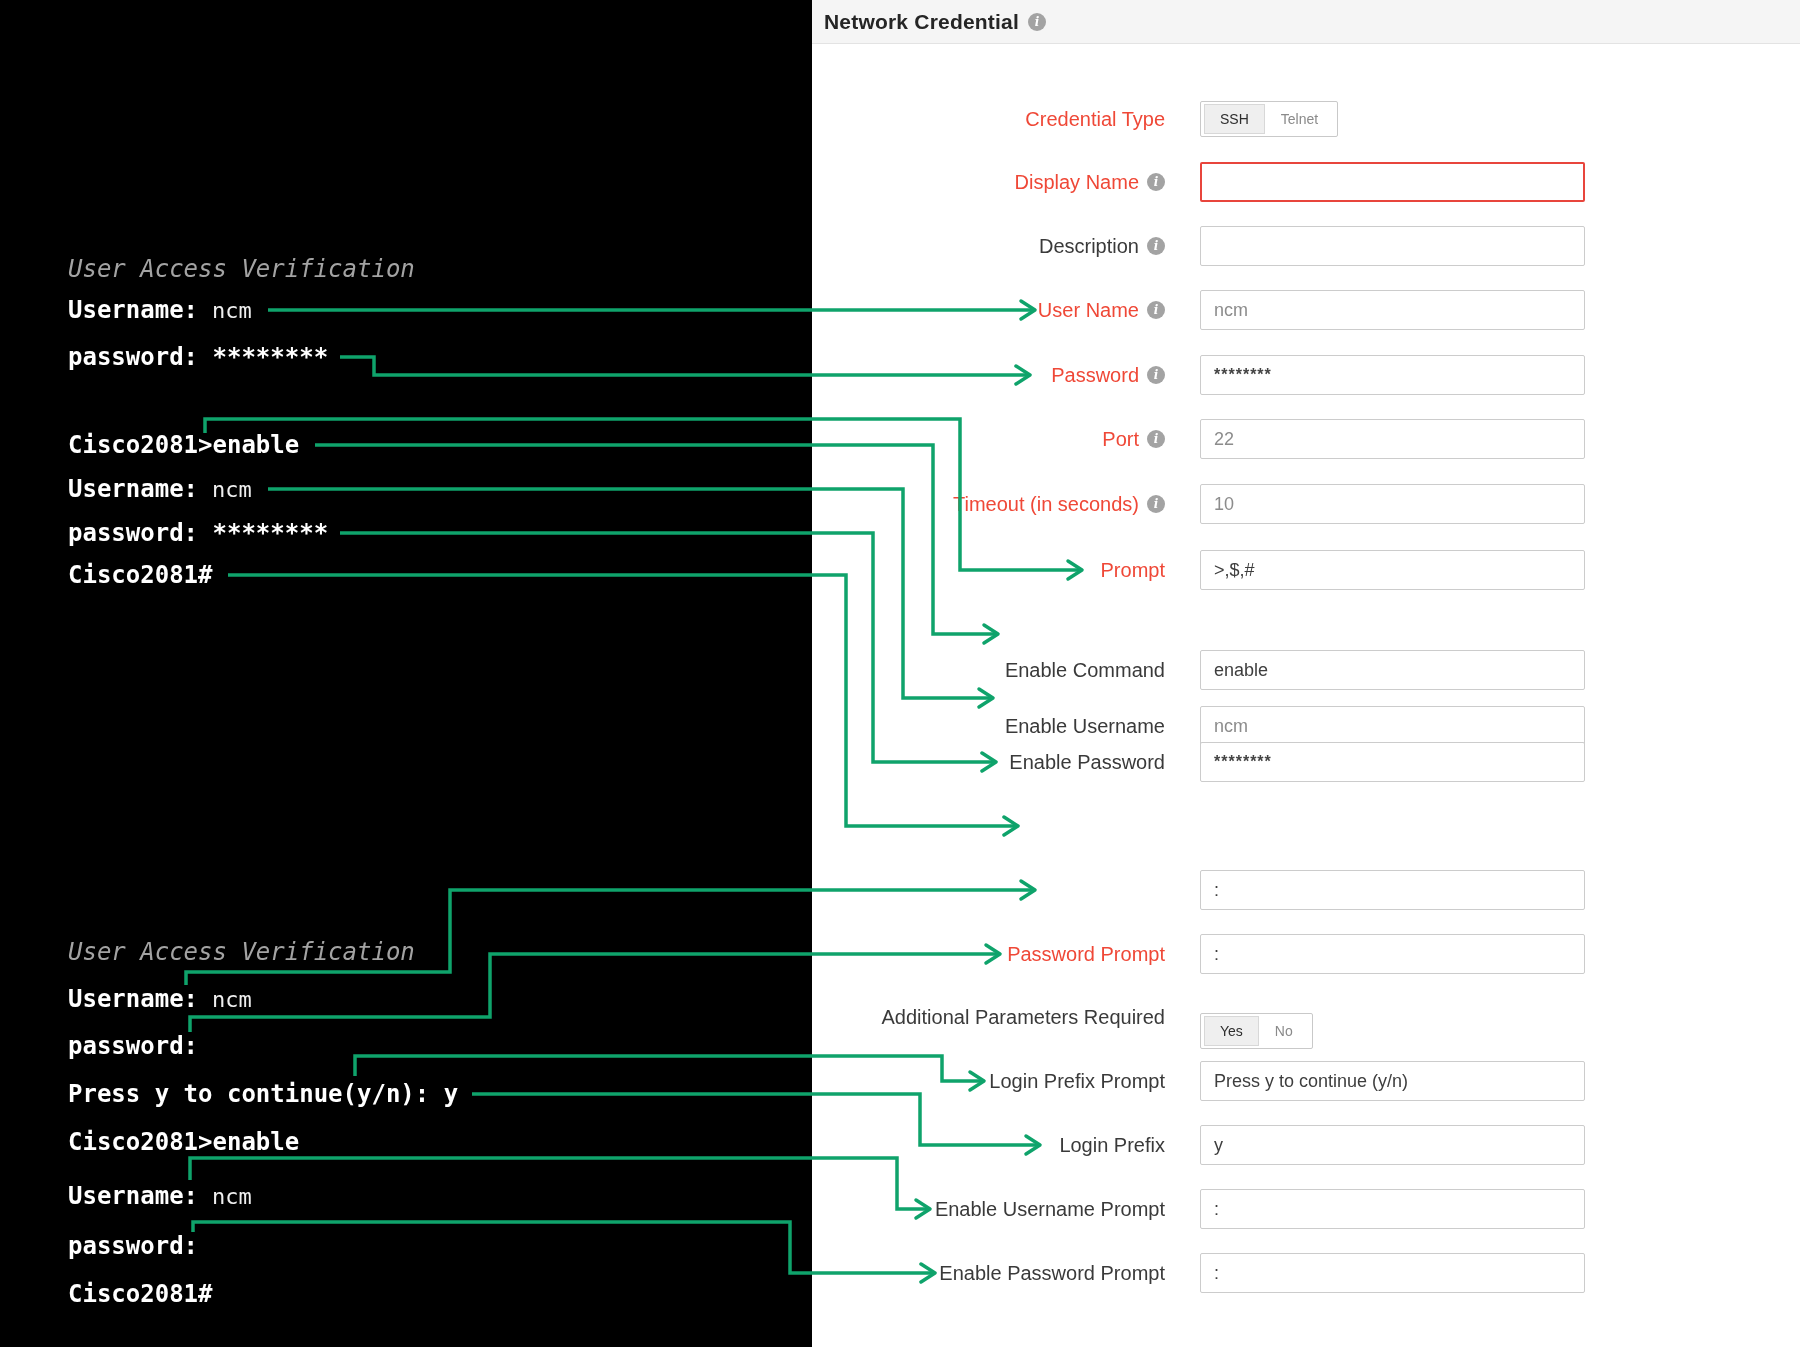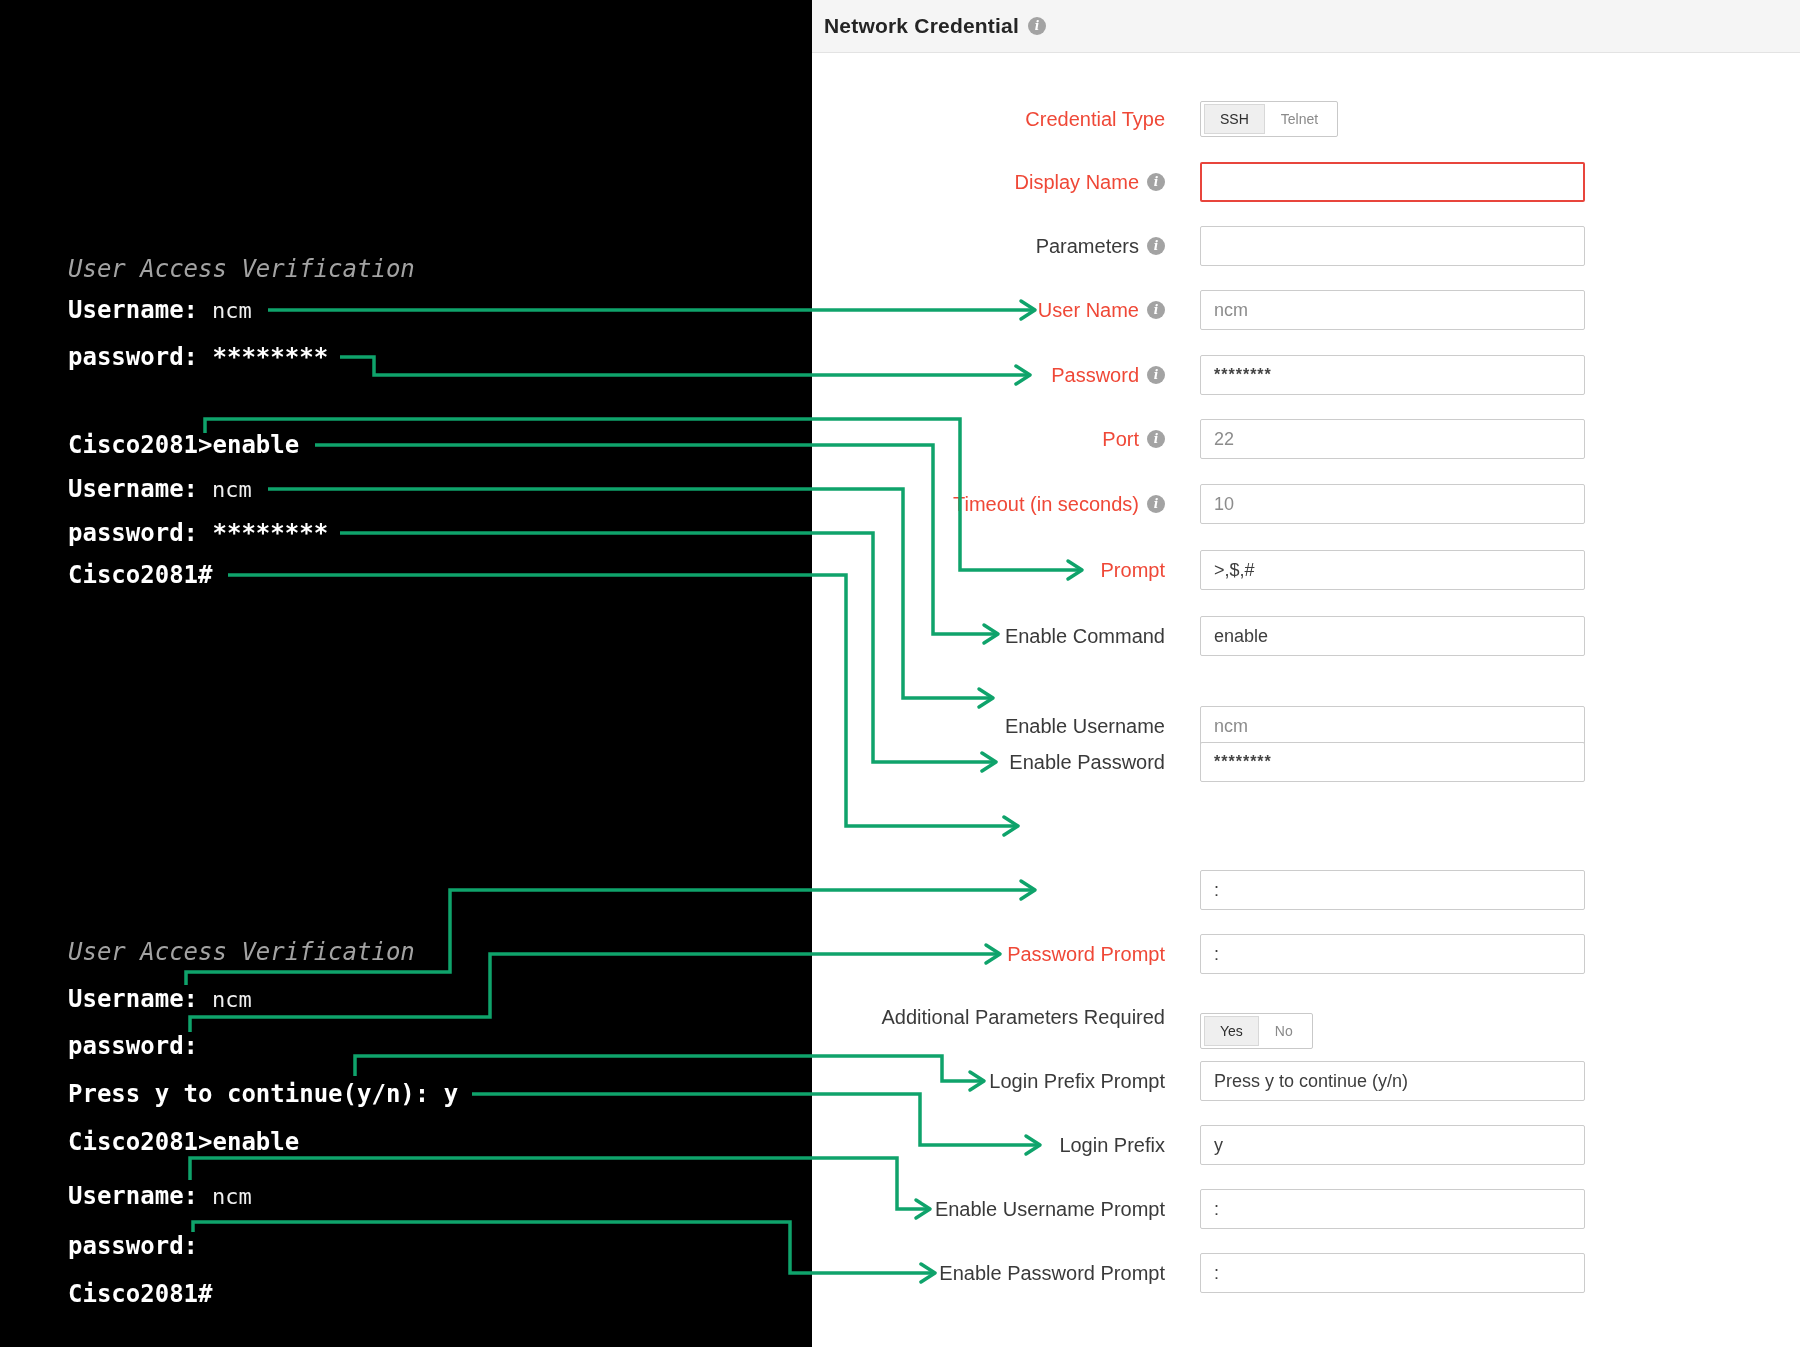--- a/index.html
+++ b/index.html
@@ -8,21 +8,21 @@
 
   
   .terminal{position:absolute;left:0;top:0;width:812px;height:1347px;background:#000;}
   .tline{position:absolute;left:68px;height:36px;line-height:36px;white-space:pre;
          font-family:"DejaVu Sans Mono",monospace;font-size:24px;font-weight:700;color:#ffffff;}
   .tline .tv{font-size:22px;font-weight:400;color:#efefef;margin-left:14px;}
   .tline.tcomment{color:#a3a3a3;font-style:italic;font-weight:400;}
 
   
   .panel{position:absolute;left:812px;top:0;width:988px;height:1347px;background:#ffffff;}
-  .phead{position:absolute;left:0;top:0;width:988px;height:53px;background:#f5f5f5;
+  .phead{position:absolute;left:0;top:0;width:988px;height:44px;background:#f5f5f5;
          border-bottom:1px solid #e3e3e3;display:flex;align-items:center;padding-left:12px;box-sizing:border-box;}
   .ptitle{font-size:21px;font-weight:700;color:#252525;letter-spacing:.2px;}
   .info{display:inline-flex;align-items:center;justify-content:center;width:18px;height:18px;
         border-radius:50%;background:#a3a3a3;color:#fff;flex:0 0 18px;
         font:italic 700 12px "DejaVu Serif",serif;}
   .phead .info{margin-left:9px;}
 
   .frow{position:absolute;left:812px;width:988px;height:40px;}
   .flabel{position:absolute;left:0;top:0;width:353px;height:40px;display:flex;
           justify-content:flex-end;align-items:center;gap:8px;font-size:20px;color:#3a3a3a;}
@@ -88,21 +88,21 @@
   <div class="frow" style="top:162px">
     <div class="flabel red">
         <span>Display Name</span>
         <span class="info">i</span>
       </div>
     <input class="finput err" value="" style="">
   </div>
 
   <div class="frow" style="top:226px">
     <div class="flabel">
-        <span>Parameters</span>
+        <span>Description</span>
         <span class="info">i</span>
       </div>
     <input class="finput" value="" style="">
   </div>
 
   <div class="frow" style="top:290px">
     <div class="flabel red">
         <span>User Name</span>
         <span class="info">i</span>
       </div>
@@ -133,21 +133,21 @@
     <input class="finput muted" value="10" style="">
   </div>
 
   <div class="frow" style="top:550px">
     <div class="flabel red">
         <span>Prompt</span>
       </div>
     <input class="finput" value="&gt;,$,#" style="">
   </div>
 
-  <div class="frow" style="top:616px">
+  <div class="frow" style="top:650px">
     <div class="flabel">
         <span>Enable Command</span>
       </div>
     <input class="finput" value="enable" style="">
   </div>
 
   <div class="frow" style="top:706px">
     <div class="flabel">
         <span>Enable Username</span>
       </div>

